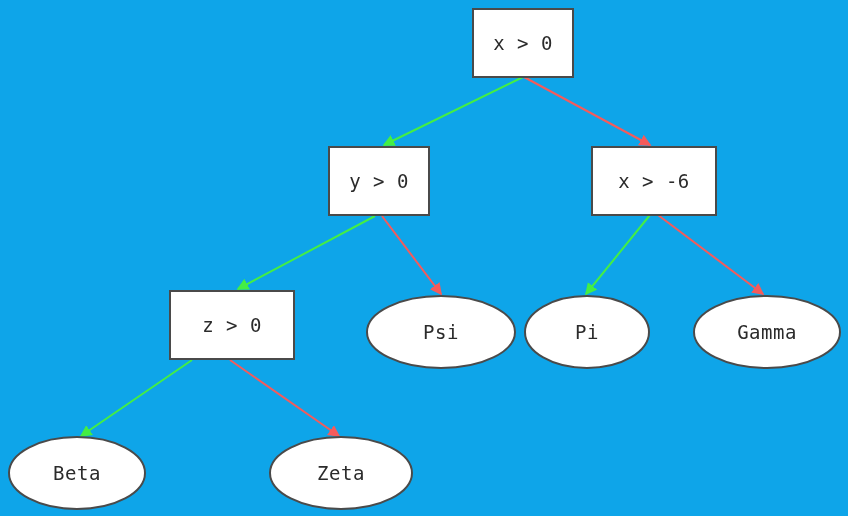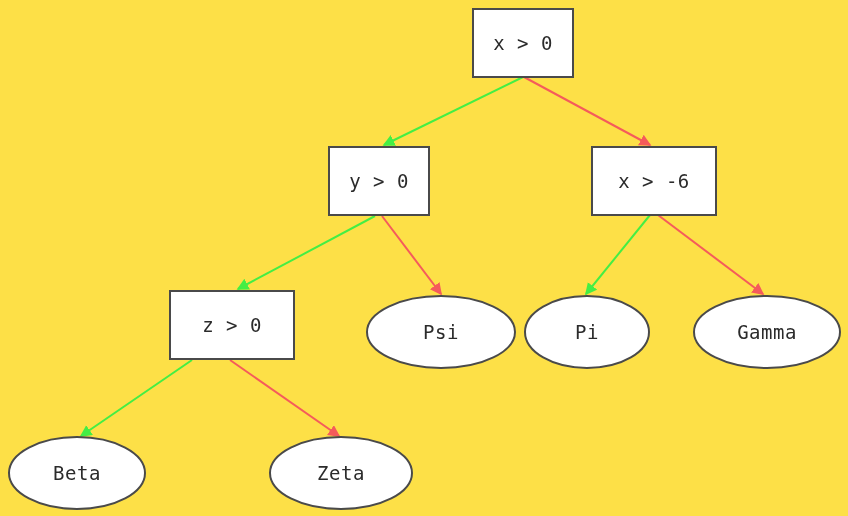--- a/index.html
+++ b/index.html
@@ -10,21 +10,21 @@
   body {
     width: 848px;
     height: 516px;
     font-family: "DejaVu Sans Mono", monospace;
     overflow: hidden;
   }
   #diagram-root {
     position: relative;
     width: 848px;
     height: 516px;
-    background: #fde047;
+    background: #0ea5e9;
   }
   svg#tree-svg {
     display: block;
     width: 848px;
     height: 516px;
   }
   .node-shape {
     fill: #ffffff;
     stroke: #4a4a4a;
     stroke-width: 2;

